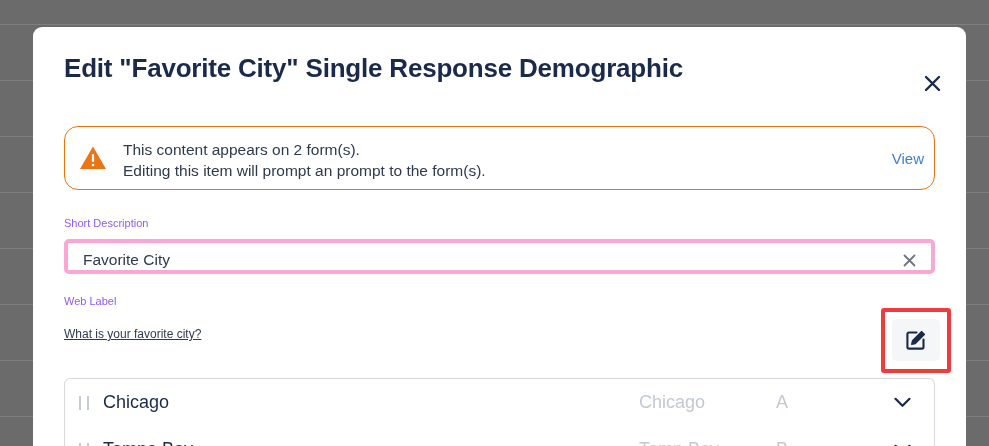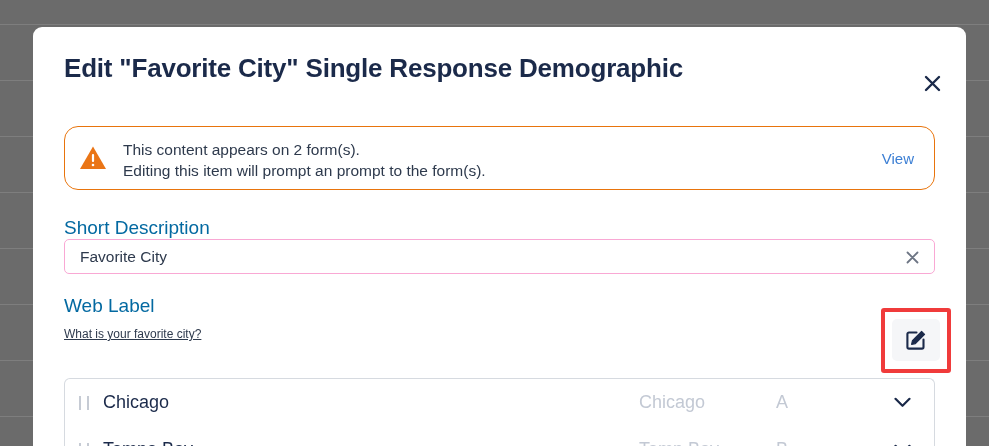--- a/index.html
+++ b/index.html
@@ -97,44 +97,44 @@
     position: absolute;
     left: 58px;
     top: 12px;
     font-size: 15.5px;
     color: #2e3a4d;
     line-height: 21px;
   }
   .alert-line { white-space: nowrap; }
   .alert-link {
     position: absolute;
-    right: 20px;
+    right: 10px;
     top: 23px;
     font-size: 15px;
     color: #3c7fd4;
     cursor: pointer;
     text-decoration: none;
   }
 
   
   .field-label {
     position: absolute;
-    font-size: 19px;
-    color: #0369a1;
+    font-size: 11px;
+    color: #8b5cf6;
   }
   .label-short-desc { left: 31px; top: 190px; }
   .label-web-label  { left: 31px; top: 268px; }
 
   .text-input-wrap {
     position: absolute;
     left: 31px;
     top: 212px;
     width: 871px;
     height: 35px;
-    border: 1px solid #f9a8d4;
+    border: 4px solid #f9a8d4;
     border-radius: 5px;
     background: #fff;
   }
   .text-input {
     position: absolute;
     left: 15px;
     top: 0;
     width: 800px;
     height: 33px;
     border: none;

